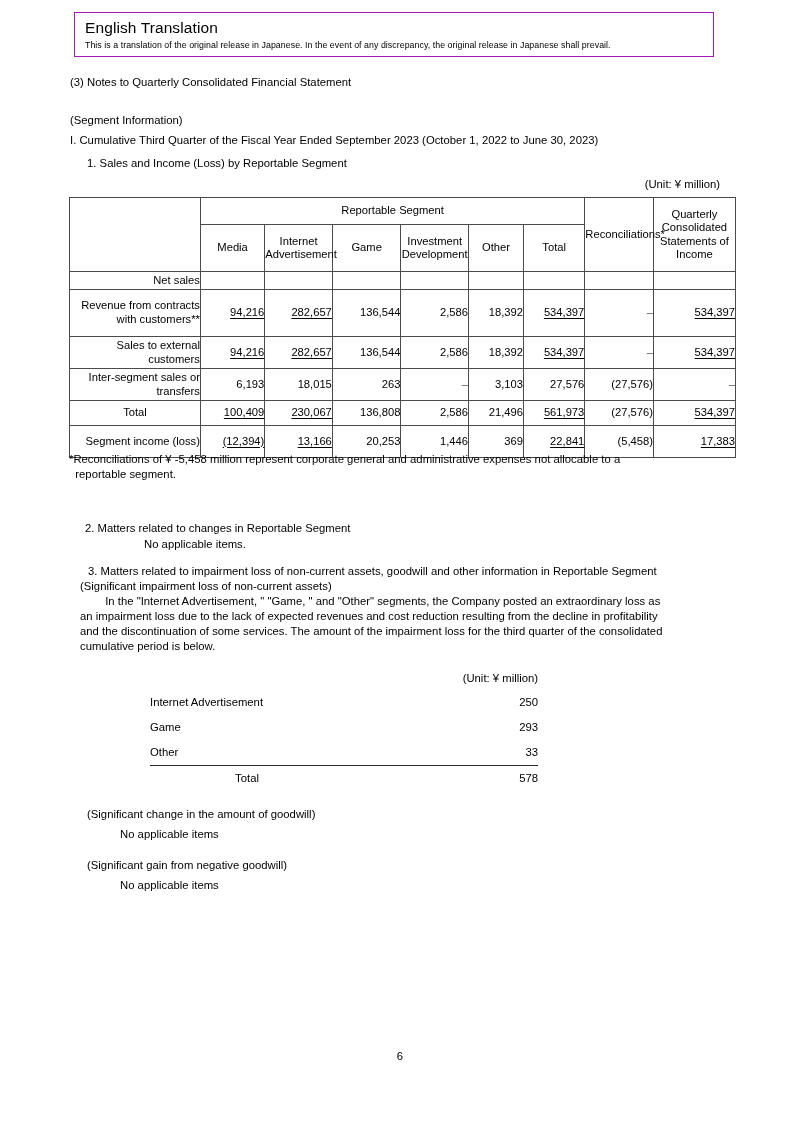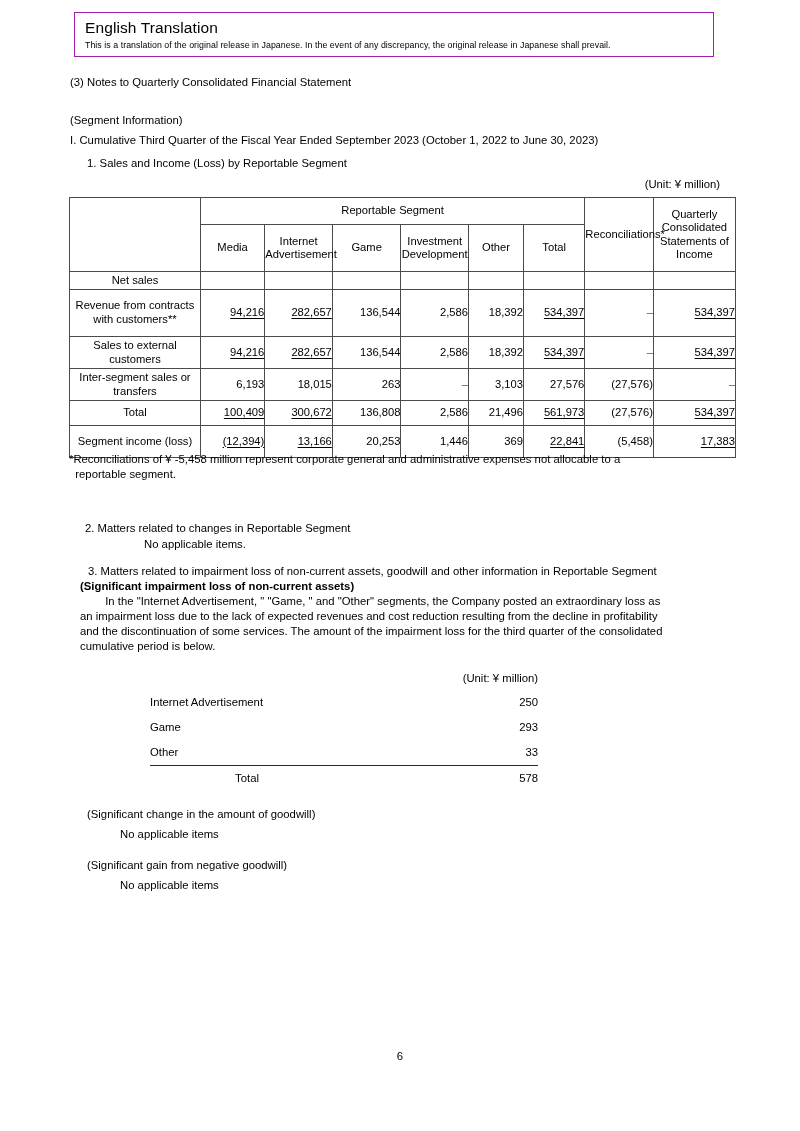--- a/index.html
+++ b/index.html
@@ -65,21 +65,21 @@
     padding: 0;
     font-weight: normal;
     vertical-align: middle;
   }
   .hdr-center {
     text-align: center;
     line-height: 13.2px;
     padding: 2px 1px;
   }
   .lbl {
-    text-align: center;
+    text-align: right;
     padding: 2px 2px 2px 2px;
     line-height: 13.6px;
   }
   .lbl-ind { padding-left: 12px; }
   .lbl-center { text-align: center; }
   .num {
     text-align: right;
     padding: 2px 5px 2px 2px;
     line-height: 13.6px;
     white-space: nowrap;
@@ -233,21 +233,21 @@
         <td class="num"><span class="dash">–</span></td>
         <td class="num"><span>3,103</span></td>
         <td class="num"><span>27,576</span></td>
         <td class="num"><span>(27,576)</span></td>
         <td class="num"><span class="dash">–</span></td>
       </tr>
 
       <tr>
         <td class="lbl lbl-center" style="height:24px;">Total</td>
         <td class="num"><span class="u">100,409</span></td>
-        <td class="num"><span class="u">300,672</span></td>
+        <td class="num"><span class="u">230,067</span></td>
         <td class="num"><span>136,808</span></td>
         <td class="num"><span>2,586</span></td>
         <td class="num"><span>21,496</span></td>
         <td class="num"><span class="u">561,973</span></td>
         <td class="num"><span>(27,576)</span></td>
         <td class="num"><span class="u">534,397</span></td>
       </tr>
 
       <tr>
         <td class="lbl" style="height:31px;">Segment income (loss)</td>
@@ -263,21 +263,21 @@
     </tbody>
   </table>
 
   <div class="tx" style="left:69px; top:452px;">*Reconciliations of ¥ -5,458 million represent corporate general and administrative expenses not allocable to a
   reportable segment.</div>
 
   <div class="tx" style="left:85px; top:521px;">2. Matters related to changes in Reportable Segment</div>
   <div class="tx" style="left:144px; top:537px;">No applicable items.</div>
 
   <div class="tx" style="left:88px; top:564px;">3. Matters related to impairment loss of non-current assets, goodwill and other information in Reportable Segment</div>
-  <div class="tx" style="left:80px; top:579px;font-weight:bold;">(Significant impairment loss of non-current assets)</div>
+  <div class="tx" style="left:80px; top:579px;">(Significant impairment loss of non-current assets)</div>
   <div class="tx" style="left:80px; top:594px;">        In the "Internet Advertisement, " "Game, " and "Other" segments, the Company posted an extraordinary loss as
 an impairment loss due to the lack of expected revenues and cost reduction resulting from the decline in profitability
 and the discontinuation of some services. The amount of the impairment loss for the third quarter of the consolidated
 cumulative period is below.</div>
 
   <div class="imp-unit">(Unit: ¥ million)</div>
   <table class="imp-table">
     <tbody>
       <tr>
         <td class="imp-name">Internet Advertisement</td>

